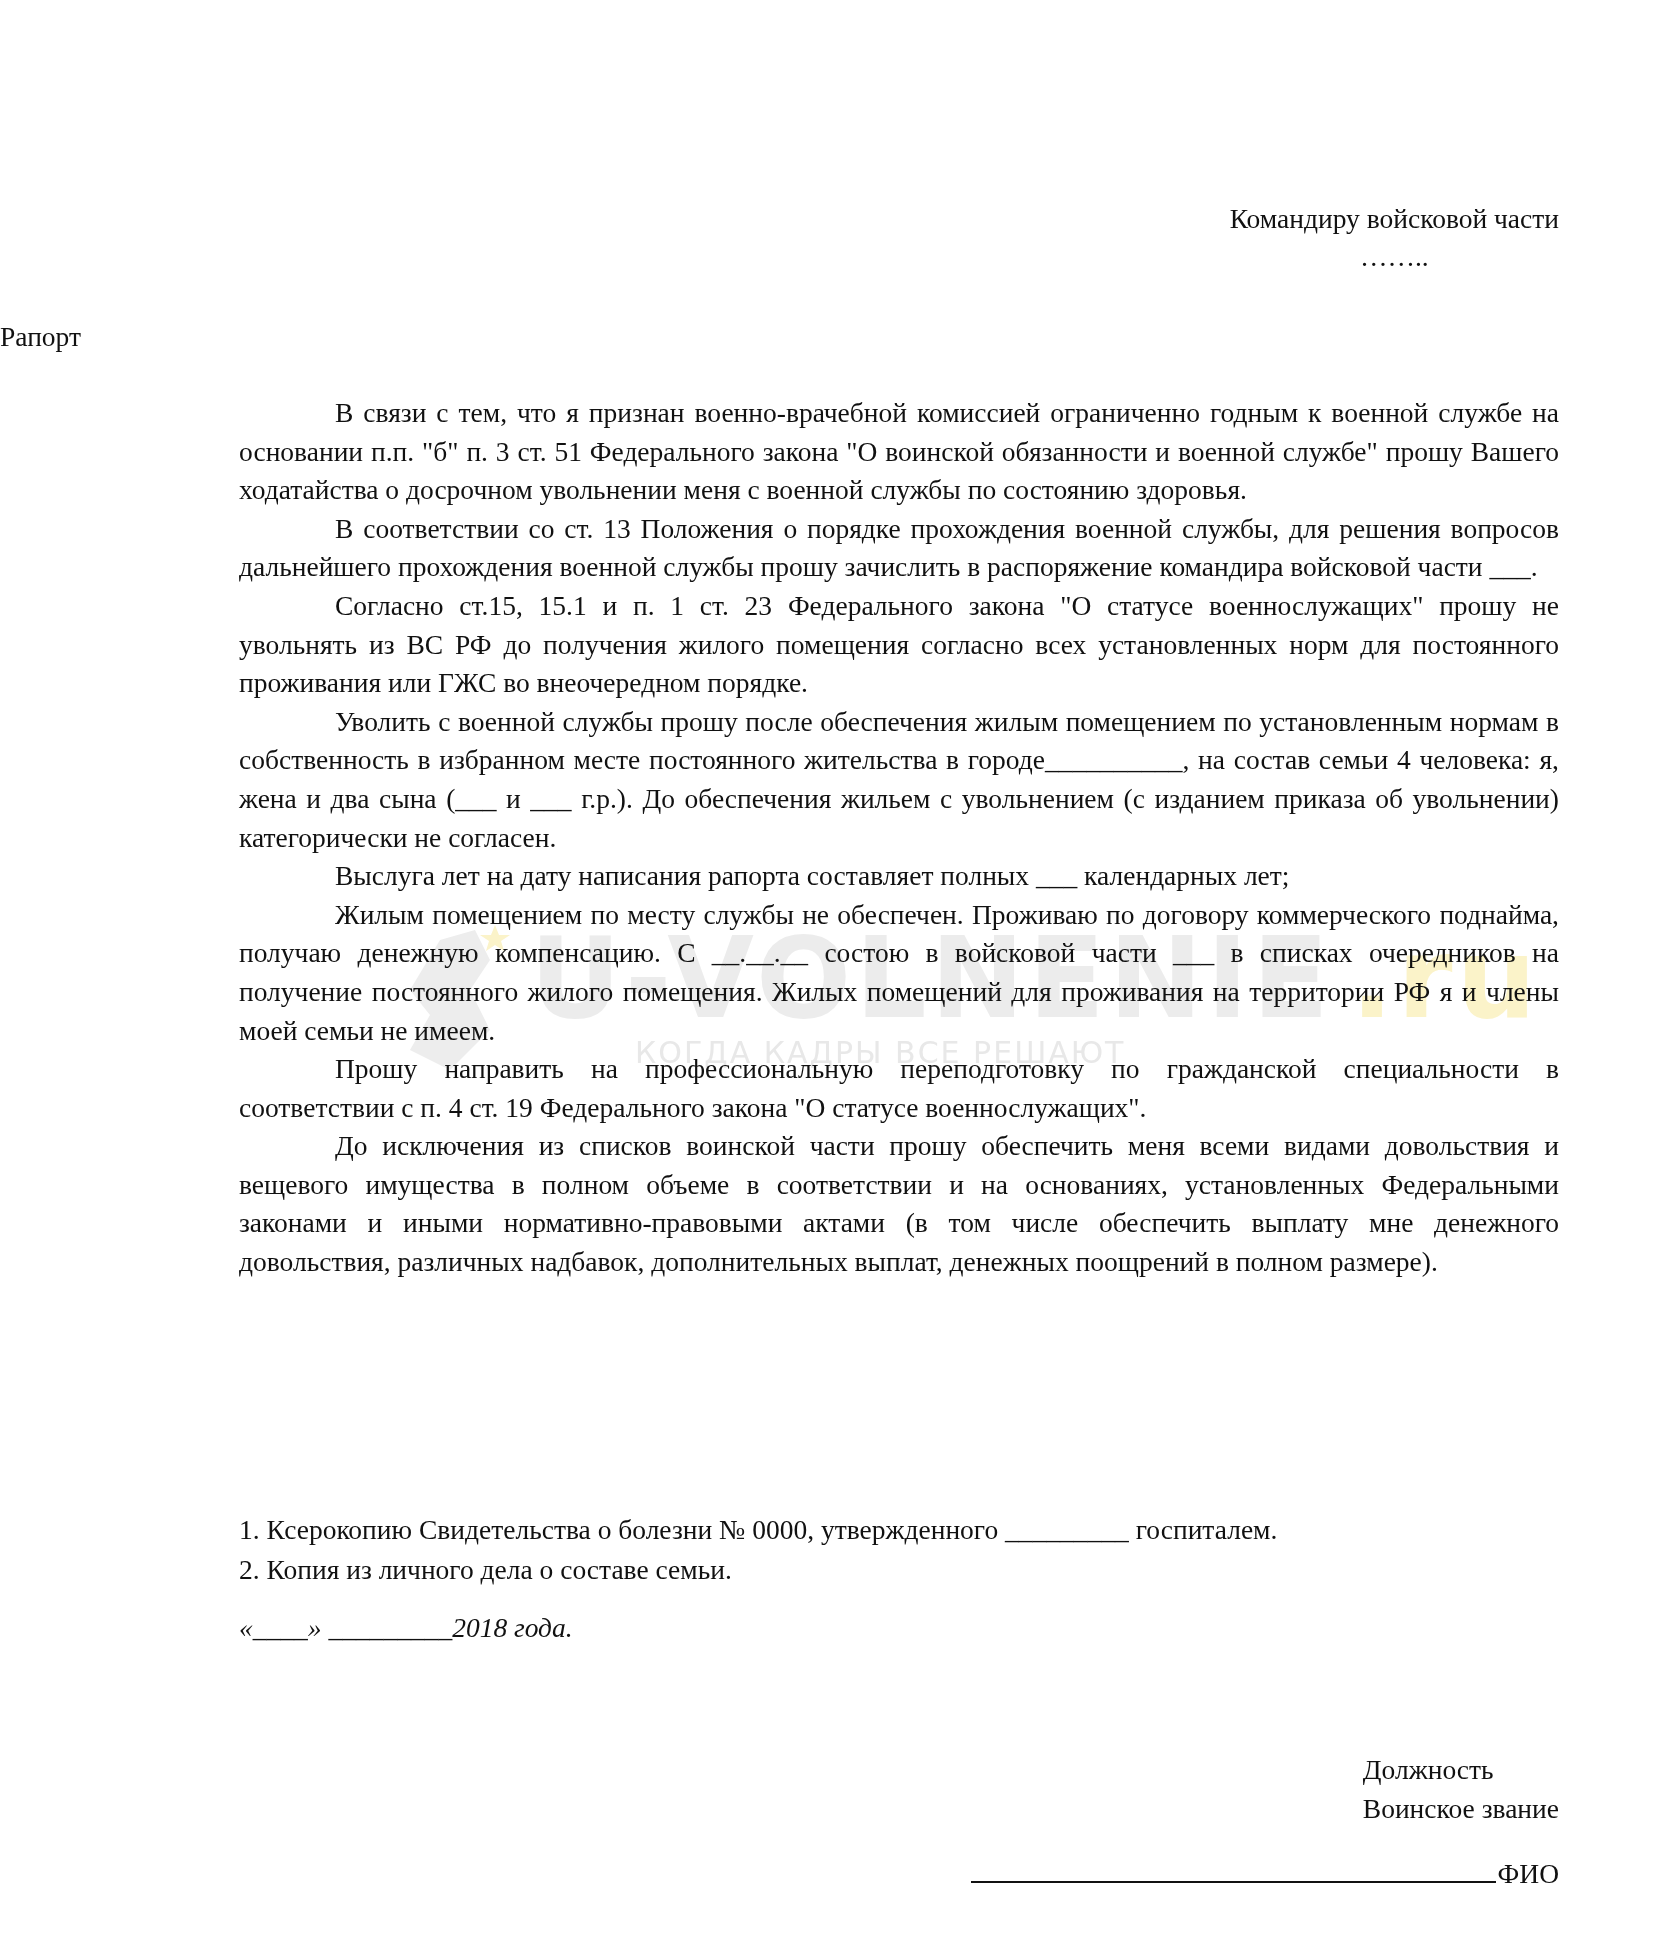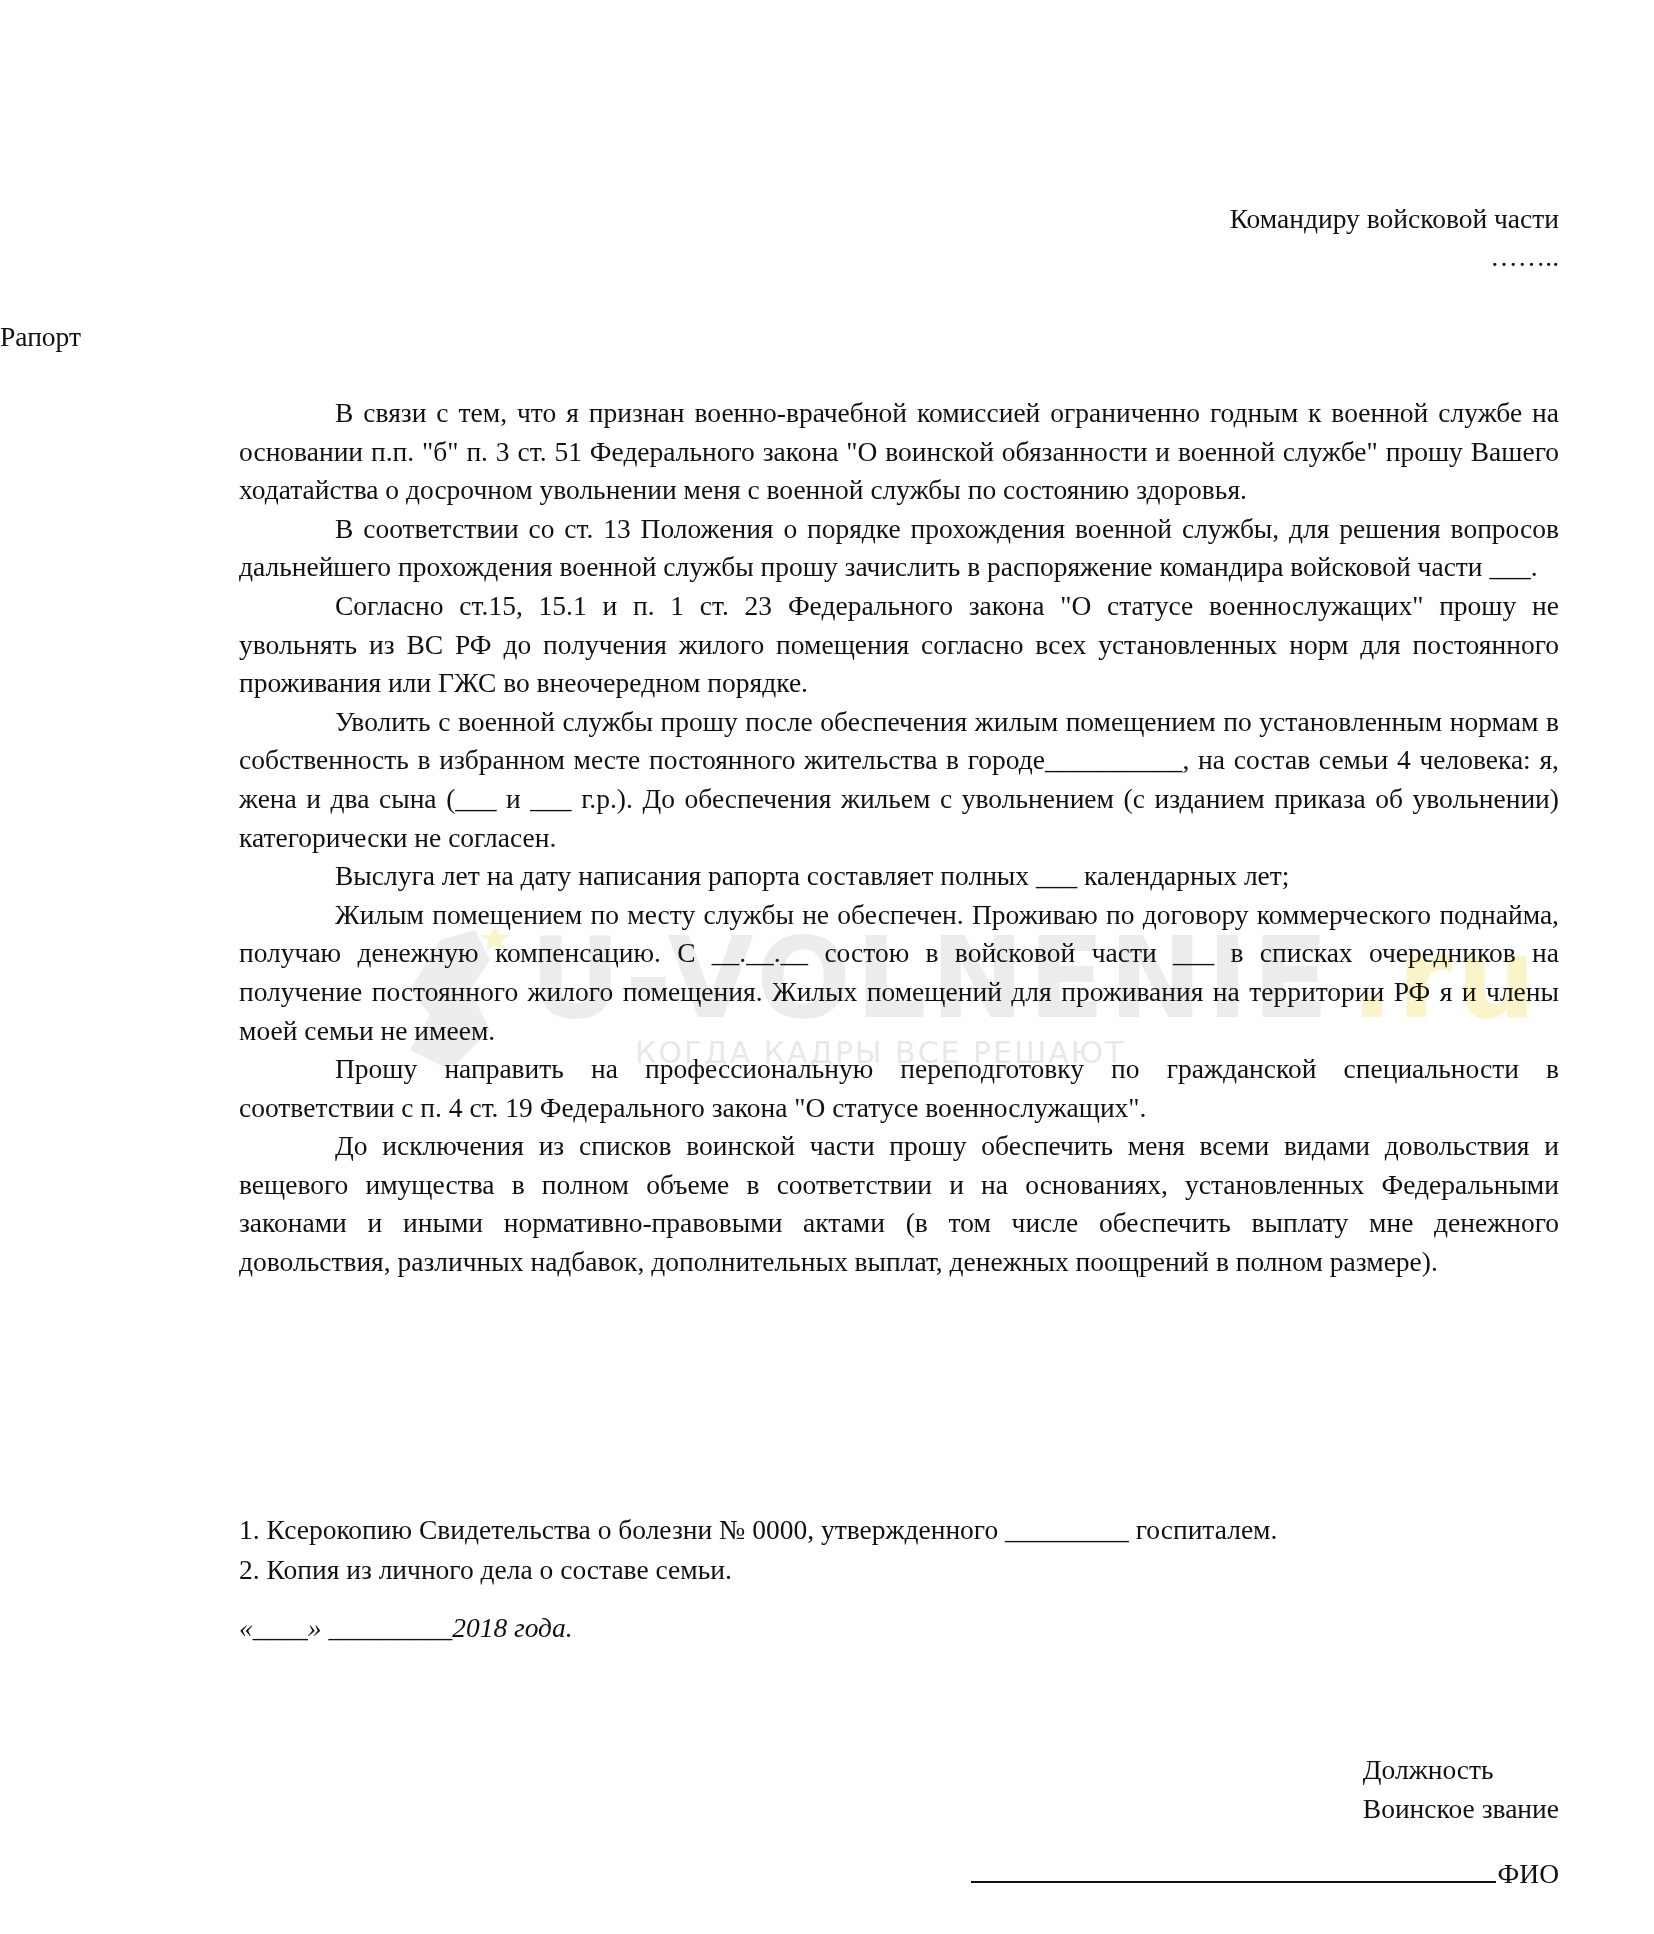--- a/index.html
+++ b/index.html
@@ -3,21 +3,21 @@
 <meta charset="utf-8">
 <style>
   html, body { margin: 0; padding: 0; background: #ffffff; }
   body { width: 1654px; height: 1934px; position: relative; overflow: hidden; }
   .page {
     position: absolute; left: 0; top: 0; width: 1654px; height: 1934px;
     font-family: "Liberation Serif", "DejaVu Serif", serif;
     color: #111111; font-size: 27.5px;
   }
   .addressee {
-    position: absolute; right: 95px; top: 200px; text-align: right; line-height: 38px;
+    position: absolute; right: 95px; top: 200px; text-align: center; line-height: 38px;
   }
   .title {
     position: absolute; left: 0; width: 1654px; top: 318px; text-align: left;
     line-height: 38px;
   }
   .body {
     position: absolute; left: 239px; width: 1320px; top: 394px;
     line-height: 38.6px; text-align: justify;
   }
   .body p { margin: 0; text-indent: 96px; }

